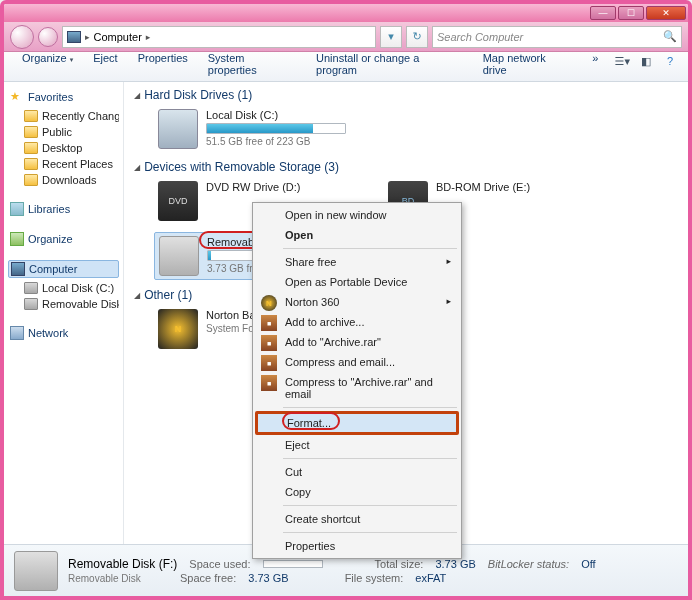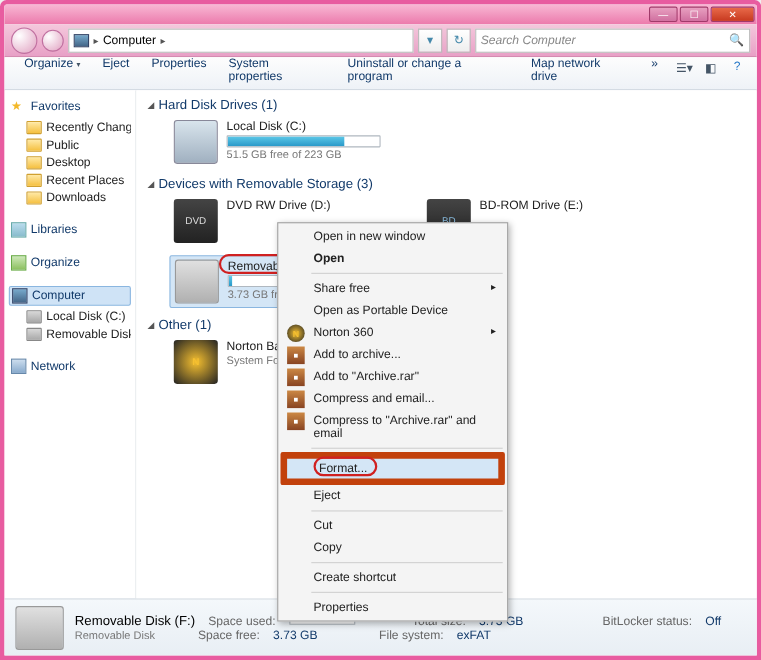--- a/index.html
+++ b/index.html
@@ -67,21 +67,21 @@
 
 .statusbar { height:52px; background:linear-gradient(#f4f8fb,#e8eef4); border-top:1px solid #d0d8e0; display:flex; align-items:center; padding:4px 10px; font-size:11px; gap:10px;}
 .statusbar .sicon { width:44px; height:40px; background:linear-gradient(#e0e0e0,#b0b0b0); border:1px solid #999; border-radius:3px;}
 .statusbar .lbl { color:#666; text-align:right;}
 .statusbar .val { color:#123a6a;}
 .miniprog { width:60px; height:8px; border:1px solid #b0b8c0; background:#fff;}
 
 .ctxmenu { position:absolute; left:248px; top:198px; width:210px; background:#f4f4f4; border:1px solid #a0a0a0; box-shadow:2px 2px 6px rgba(0,0,0,.3); font-size:11px; padding:2px;}
 .ctxmenu .mitem { padding:4px 24px 4px 30px; position:relative; color:#222;}
 .ctxmenu .mitem.bold { font-weight:bold; }
-.ctxmenu .mitem.hover { background:#d4e6f6; border:6px solid #c2410c; border-radius:2px; padding:3px 23px 3px 29px;}
+.ctxmenu .mitem.hover { background:#d4e6f6; border:3px solid #c2410c; border-radius:2px; padding:3px 23px 3px 29px;}
 .ctxmenu .mitem.sub::after { content:"▸"; position:absolute; right:8px; top:4px; font-size:9px;}
 .ctxmenu .sep { height:1px; background:#d0d0d0; margin:3px 2px 3px 28px;}
 .ctxmenu .micon { position:absolute; left:6px; top:3px; width:16px; height:16px; display:flex; align-items:center; justify-content:center; font-size:10px;}
 .micon.norton { background:radial-gradient(circle,#f6c030,#222); color:#f6c030; border-radius:50%; font-weight:bold; font-size:8px;}
 .micon.rar { background:linear-gradient(#c84,#842); color:#fff; font-size:7px;}
 .redcircle2 { position:absolute; border:2px solid #d02020; border-radius:10px; pointer-events:none;}
 </style>
 </head>
 <body>
 
@@ -258,21 +258,21 @@
 
   <div class="statusbar">
     <div class="sicon"></div>
     <div style="display:flex; flex-direction:column; gap:1px;">
       <div style="display:flex; align-items:baseline; gap:12px;">
         <span style="font-size:12px;">Removable Disk (F:)</span>
         <span class="lbl">Space used:</span>
         <span class="miniprog"></span>
         <span class="lbl" style="margin-left:40px;">Total size:</span>
         <span class="val">3.73 GB</span>
-        <span class="lbl" style="margin-left:60px;">BitLocker status:</span>
+        <span class="lbl" style="font-style:italic;">BitLocker status:</span>
         <span class="val">Off</span>
       </div>
       <div style="display:flex; align-items:baseline; gap:12px;">
         <span style="font-size:10px; color:#777; width:100px;">Removable Disk</span>
         <span class="lbl">Space free:</span>
         <span class="val">3.73 GB</span>
         <span class="lbl" style="margin-left:44px;">File system:</span>
         <span class="val">exFAT</span>
       </div>
     </div>

